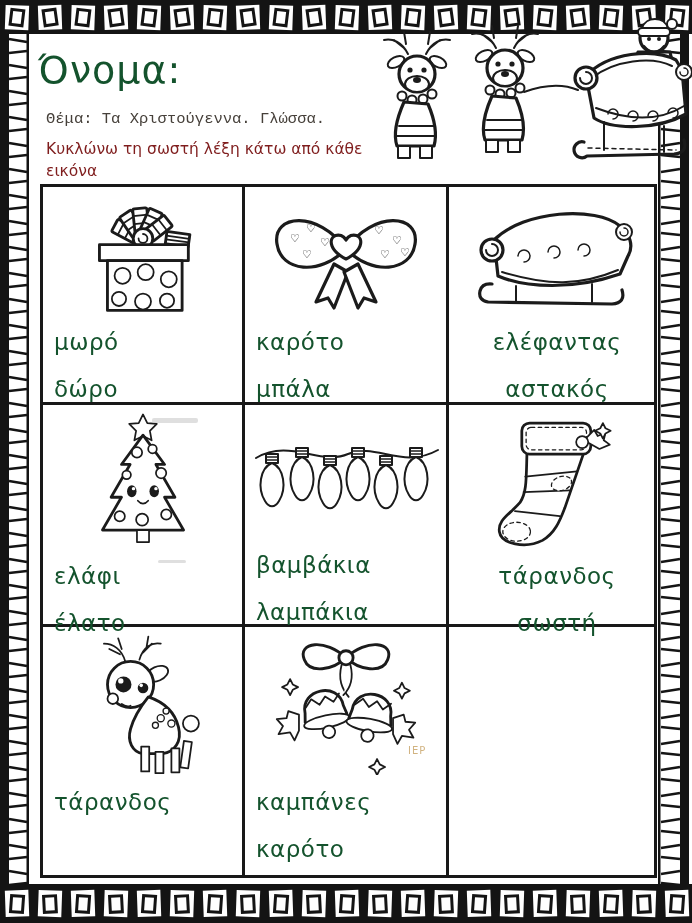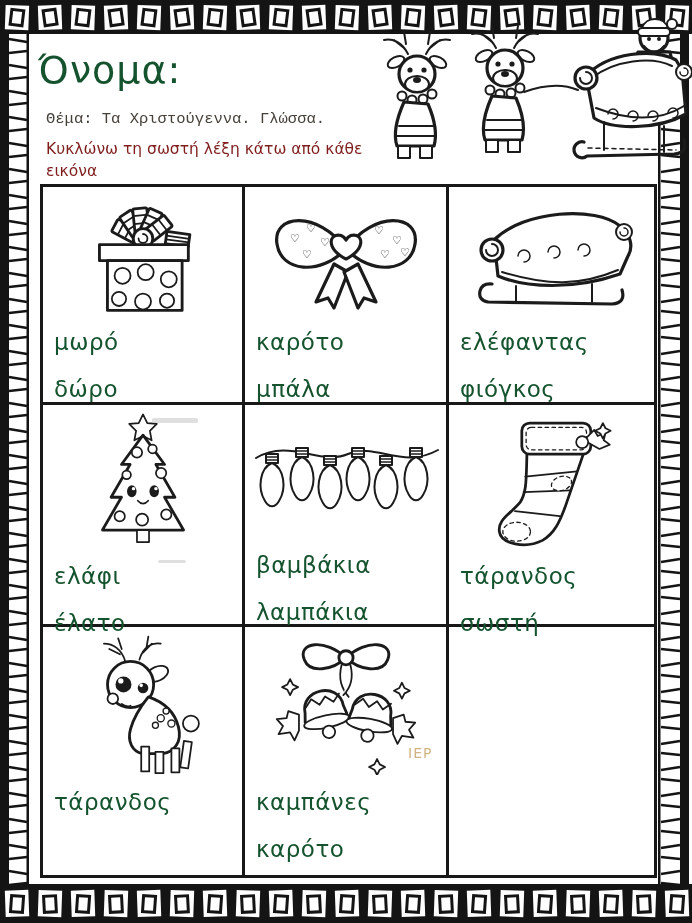--- a/index.html
+++ b/index.html
@@ -15,38 +15,38 @@
   .name-label{position:absolute;left:38px;top:48px;font-size:38px;letter-spacing:1px;color:#14532d;}
   .theme-line{position:absolute;left:46px;top:110px;font-size:15.5px;color:#46403a;font-family:Liberation Mono, monospace;}
   .instr-line{position:absolute;left:46px;top:138px;width:330px;font-size:15.5px;line-height:1.45;color:#7f1d1d;}
   .scene{position:absolute;left:368px;top:18px;z-index:5;}
   
   .grid{position:absolute;left:40px;top:184px;width:617px;height:694px;
         border:3px solid #181818;box-sizing:border-box;display:grid;
         grid-template-columns:202px 204px 1fr;grid-template-rows:218px 222px 1fr;background:#fff;}
   .cell{border-right:3px solid #181818;border-bottom:3px solid #181818;
         box-sizing:border-box;display:flex;flex-direction:column;padding:6px 0 0 0;position:relative;}
-  .cell:nth-child(3n){border-right:none;}
+  .cell:nth-child(3n){border-right:none;text-align:center;}
   .cell:nth-child(n+7){border-bottom:none;}
   .pic{display:flex;justify-content:center;align-items:center;}
   .r1 .pic{height:122px;}
   .r2 .pic{height:138px;}
   .r3 .pic{height:142px;}
   .w{font-size:23px;line-height:1;margin:16px 0 0 11px;color:#14532d;letter-spacing:.5px;}
   .w + .w{margin-top:24px;}
   
   .ln{fill:none;stroke:#1b1b1b;stroke-width:3.2;stroke-linecap:round;stroke-linejoin:round;}
   .lw{fill:#fff;stroke:#1b1b1b;stroke-width:3.2;stroke-linecap:round;stroke-linejoin:round;}
   .t2{stroke-width:2;}
   .t15{stroke-width:1.5;}
   .fd{fill:#1b1b1b;stroke:none;}
   .fw{fill:#fff;stroke:none;}
   .ht{font-family:"DejaVu Sans",sans-serif;font-size:11px;fill:#1b1b1b;}
   .dash{stroke-dasharray:4 4;}
-  .wm{position:absolute;left:408px;top:745px;font-size:14px;color:#c9a66b;opacity:.85;z-index:6;letter-spacing:1px;}
+  .wm{position:absolute;left:408px;top:745px;font-size:10px;color:#c9a66b;opacity:.85;z-index:6;letter-spacing:1px;}
   .smudge{position:absolute;background:#c4c4c4;opacity:.55;border-radius:2px;z-index:6;}
   .sm1{left:152px;top:418px;width:46px;height:5px;}
   .sm2{left:158px;top:560px;width:28px;height:3px;}
 </style>
 </head>
 <body>
 
 <div class="page">
 
   <svg class="b-top" width="692" height="34">
@@ -272,21 +272,21 @@
           <circle class="lw t2" cx="160" cy="38" r="8"></circle>
           <path class="ln t15" d="M160,34 a4,4 0 1 1 -4,4"></path>
           <path class="ln t2" d="M38,78 C84,92 116,92 154,76"></path>
           <path class="ln t15" d="M54,62 a6,6 0 1 1 6,6 M84,58 a6,6 0 1 1 6,6 M114,56 a6,6 0 1 1 6,6"></path>
           <path class="ln" d="M24,108 q-10,-2 -8,-11 q2,-8 12,-7 M24,108 L148,110 q14,-1 10,-14"></path>
           <line class="ln t2" x1="52" y1="92" x2="52" y2="108"></line>
           <line class="ln t2" x1="128" y1="90" x2="128" y2="108"></line>
         </svg>
       </div>
       <div class="w">ελέφαντας</div>
-      <div class="w">φιόγκος</div>
+      <div class="w">αστακός</div>
     </div>
 
     <div class="cell r2">
       <div class="pic">
         <svg width="150" height="138" viewBox="0 0 150 160">
           <path class="lw t2" d="M75,4 l5,10 11,1 -8,8 2,11 -10,-5 -10,5 2,-11 -8,-8 11,-1 Z"></path>
           <path class="lw" d="M75,28 L100,62 L90,62 L112,100 L100,100 L122,138 L28,138 L50,100 L38,100 L60,62 L50,62 Z"></path>
           <rect class="lw t2" x="68" y="138" width="14" height="14"></rect>
           <circle class="lw t2" cx="68" cy="48" r="6"></circle>
             <circle class="lw t2" cx="86" cy="44" r="5"></circle>

